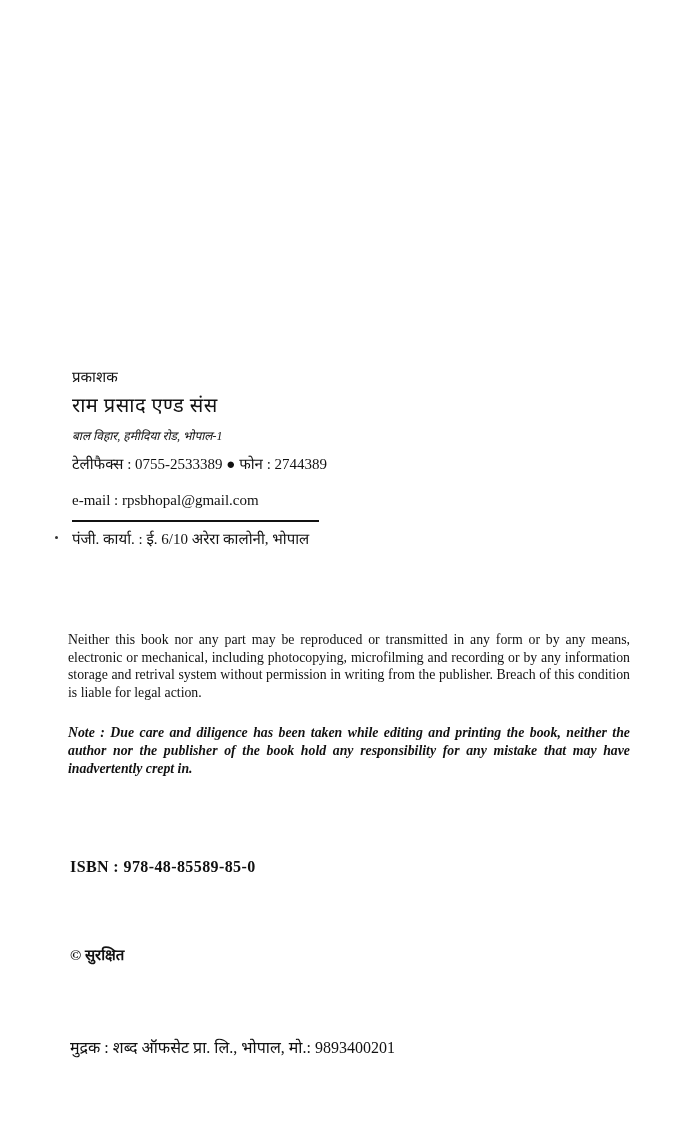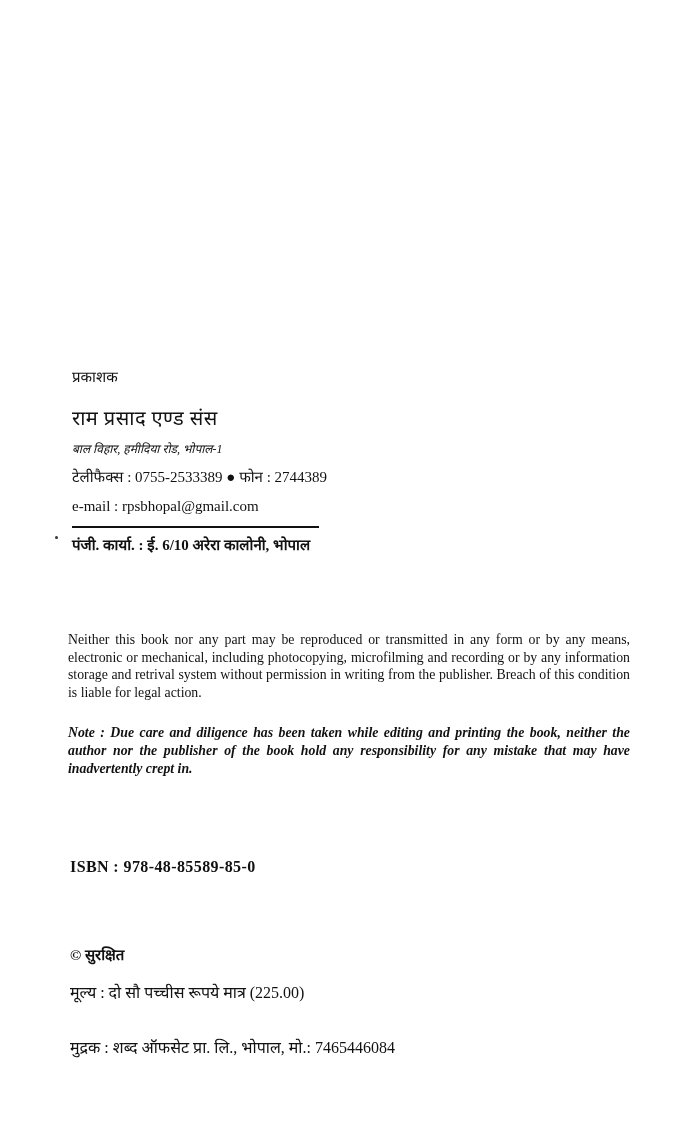--- a/index.html
+++ b/index.html
@@ -21,48 +21,47 @@
   
   .publisher-block {
     position: absolute;
     left: 72px;
     top: 366px;
     width: 420px;
     font-family: "Liberation Serif", serif;
   }
   .pub-label {
     font-size: 15px;
-    margin-bottom: 18px;
+    margin-bottom: 5px;
   }
   .pub-name {
     font-size: 20px;
     font-weight: normal;
     margin-bottom: 9px;
     letter-spacing: 0.5px;
   }
   .pub-address {
     font-size: 12px;
     margin-bottom: 9px;
     font-style: italic;
   }
   .pub-telefax {
     font-size: 15px;
-    margin-bottom: 11px;
+    margin-bottom: 18px;
   }
   .pub-email {
     display: inline-block;
     font-size: 15px;
     padding-bottom: 11px;
     padding-right: 60px;
     border-bottom: 2.5px solid #111111;
     margin-bottom: 6px;
   }
   .pub-regoffice {
     font-size: 15px;
-    font-weight: bold;
   }
 
   
   .artifact-dot {
     position: absolute;
     left: 55px;
     top: 536px;
     width: 3px;
     height: 3px;
     border-radius: 50%;
@@ -142,17 +141,16 @@
   <div class="artifact-dot"></div>
 
   <div class="legal-para">Neither this book nor any part may be reproduced or transmitted in any form or by any means, electronic or mechanical, including photocopying, microfilming and recording or by any information storage and retrival system without permission in writing from the publisher. Breach of this condition is liable for legal action.</div>
 
   <div class="note-para">Note : Due care and diligence has been taken while editing and printing the book, neither the author nor the publisher of the book hold any responsibility for any mistake that may have inadvertently crept in.</div>
 
   <div class="isbn-line">ISBN : 978-48-85589-85-0</div>
 
   <div class="rights-line">© सुरक्षित</div>
 
-  <div class="price-line">मूल्य : दो सौ पच्चीस रूपये मात्र (225.00)</div>
 
-  <div class="printer-line">मुद्रक : शब्द ऑफसेट प्रा. लि., भोपाल, मो.: 7465446084</div>
+  <div class="printer-line">मुद्रक : शब्द ऑफसेट प्रा. लि., भोपाल, मो.: 9893400201</div>
 
 </div>
 
 </body></html>

